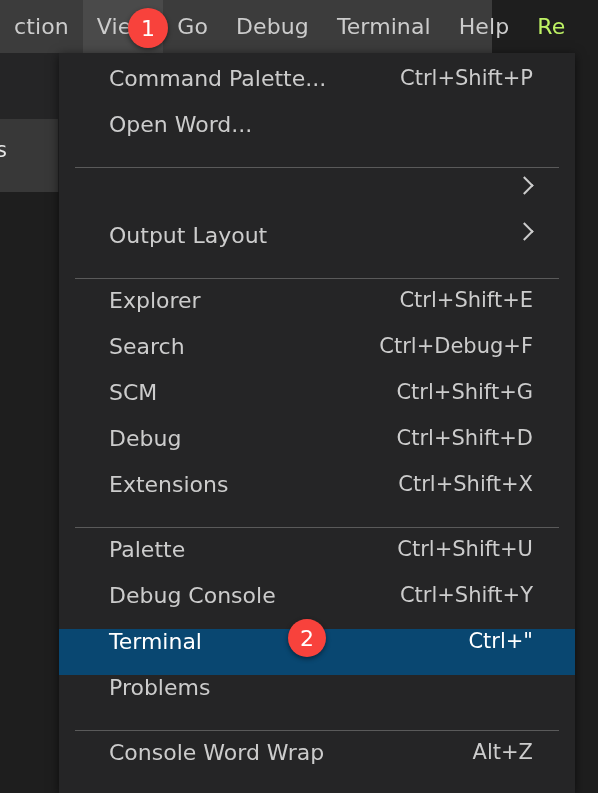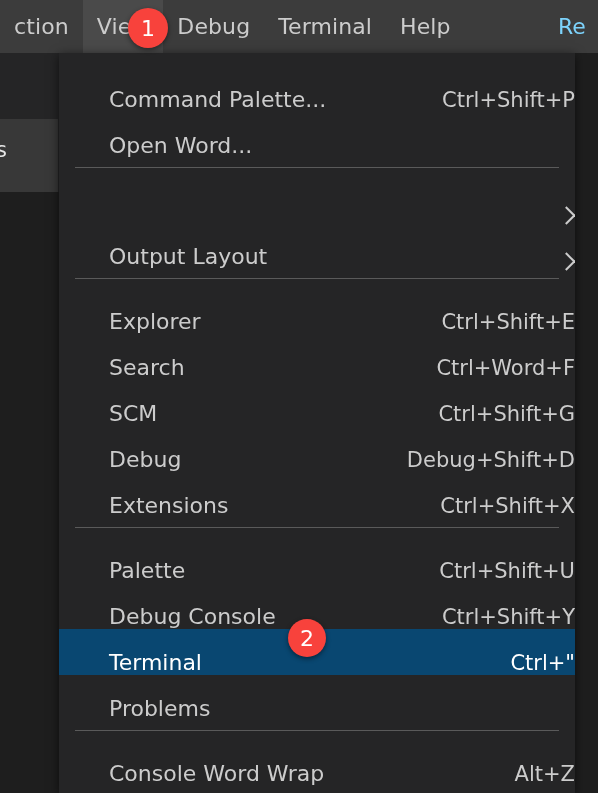--- a/index.html
+++ b/index.html
@@ -18,21 +18,21 @@
     position: relative;
     width: 598px;
     height: 793px;
     background: #1e1e1e;
   }
 
   
   .menubar {
     position: absolute;
     left: 0; top: 0;
-    width: 598px;
+    width: 492px;
     height: 53px;
     background: #3c3c3c;
     display: flex;
     align-items: center;
     box-sizing: border-box;
   }
   .menubar-item {
     height: 53px;
     display: flex;
     align-items: center;
@@ -41,21 +41,21 @@
     font-size: 22px;
     line-height: 53px;
     white-space: nowrap;
     letter-spacing: 0.1px;
   }
   .menubar-item.active {
     background: #4a4a4a;
   }
   .menubar-spacer { flex: 1 1 auto; }
   .menubar-item.right-clip {
-    color: #7dd3fc;
+    color: #bef264;
     padding-right: 12px;
   }
 
   
   .tabstrip {
     position: absolute;
     left: 0; top: 53px;
     width: 60px;
     height: 139px;
     background: #252526;
@@ -95,23 +95,24 @@
     background: #252526;
     box-shadow: 0 2px 10px rgba(0,0,0,0.6);
     box-sizing: border-box;
     padding-top: 13px;
     overflow: hidden;
   }
   .menu-row {
     position: relative;
     height: 46px;
     display: flex;
-    align-items: flex-end;
+    align-items: flex-start;
     box-sizing: border-box;
     padding-left: 50px;
+    padding-right: 42px;
     color: #cccccc;
     font-size: 22px;
     white-space: nowrap;
   }
   .menu-row.highlighted {
     background: #094771;
     color: #ffffff;
   }
   .menu-label {
     flex: 0 0 auto;
@@ -176,20 +177,21 @@
 <div id="app">
 
   <div class="tabstrip"></div>
   <div class="tab-active"></div>
   <div class="tab-active-label">s</div>
   <div class="editor-bg"></div>
 
   <div class="menubar" id="menubar">
       <div class="menubar-item">ction</div>
       <div class="menubar-item active">View</div>
+      <div class="menubar-item">Go</div>
       <div class="menubar-item">Debug</div>
       <div class="menubar-item">Terminal</div>
       <div class="menubar-item">Help</div>
       <div class="menubar-spacer"></div>
       <div class="menubar-item right-clip">Re</div>
     </div>
 
   <div class="menu-panel" id="menu-panel">
       <div class="menu-row">
         <span class="menu-label">Command Palette...</span>
@@ -212,31 +214,31 @@
       </div>
       <div class="menu-sep"></div>
       <div class="menu-row">
         <span class="menu-label">Explorer</span>
         <span class="menu-spacer"></span>
         <span class="menu-key">Ctrl+Shift+E</span>
       </div>
       <div class="menu-row">
         <span class="menu-label">Search</span>
         <span class="menu-spacer"></span>
-        <span class="menu-key">Ctrl+Word+F</span>
+        <span class="menu-key">Ctrl+Debug+F</span>
       </div>
       <div class="menu-row">
         <span class="menu-label">SCM</span>
         <span class="menu-spacer"></span>
         <span class="menu-key">Ctrl+Shift+G</span>
       </div>
       <div class="menu-row">
         <span class="menu-label">Debug</span>
         <span class="menu-spacer"></span>
-        <span class="menu-key">Debug+Shift+D</span>
+        <span class="menu-key">Ctrl+Shift+D</span>
       </div>
       <div class="menu-row">
         <span class="menu-label">Extensions</span>
         <span class="menu-spacer"></span>
         <span class="menu-key">Ctrl+Shift+X</span>
       </div>
       <div class="menu-sep"></div>
       <div class="menu-row">
         <span class="menu-label">Palette</span>
         <span class="menu-spacer"></span>

